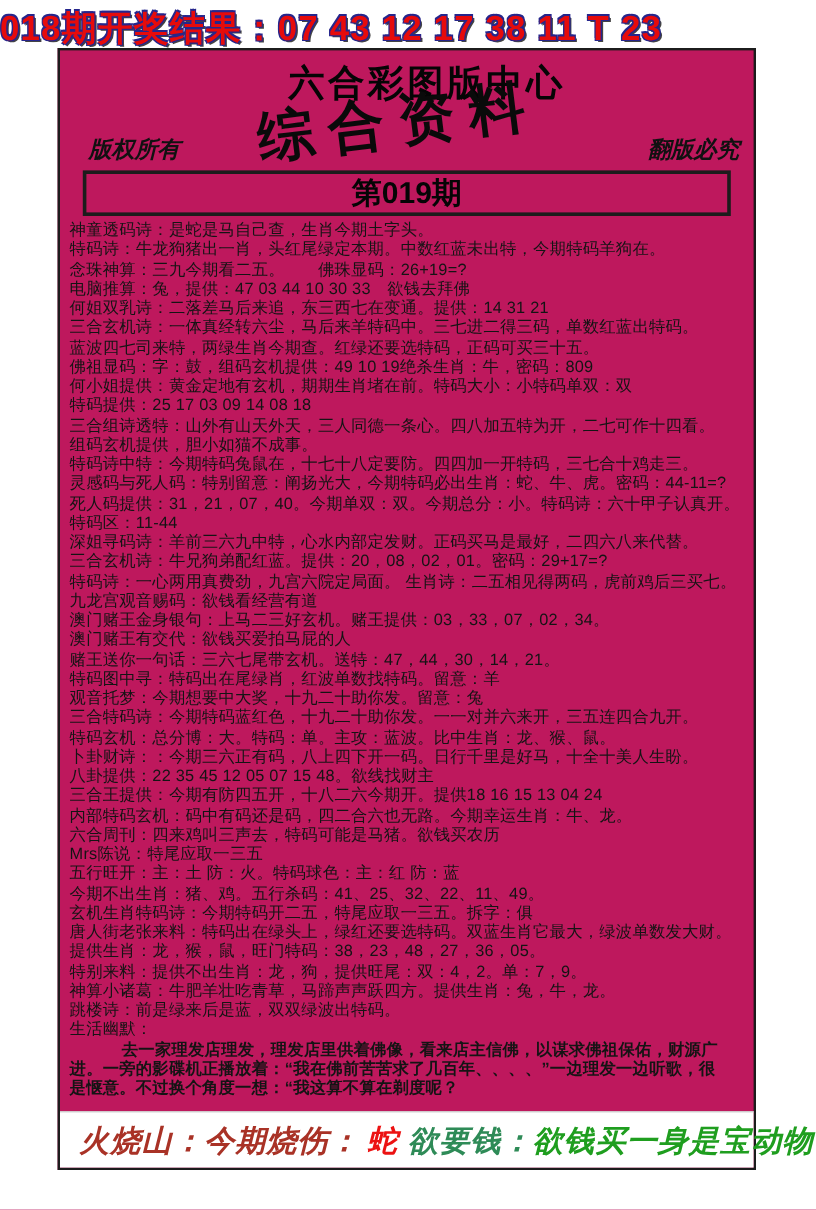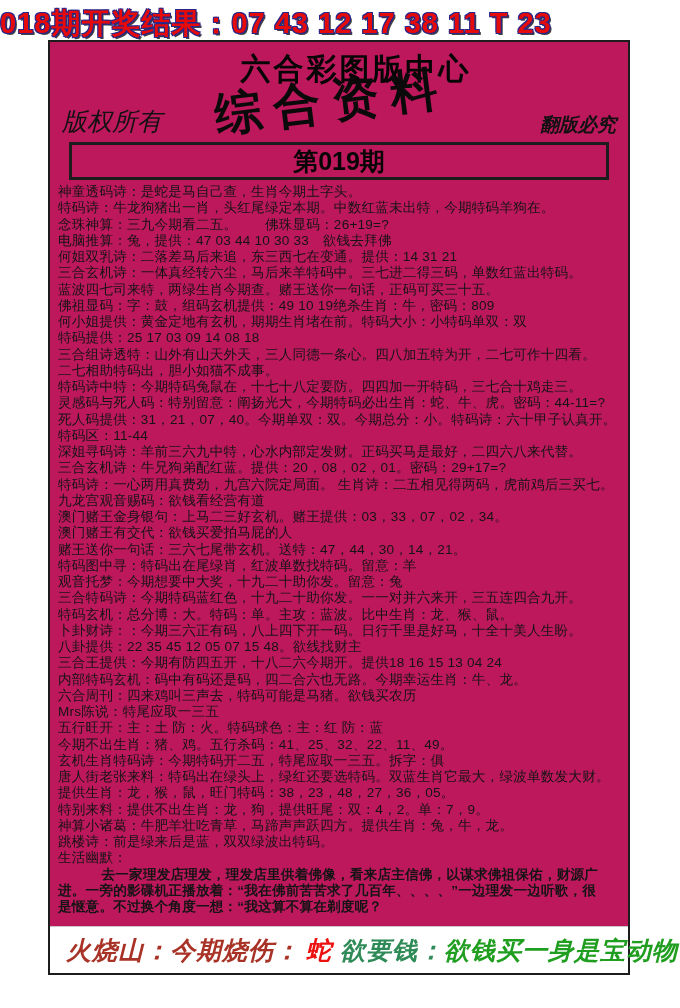--- a/index.html
+++ b/index.html
@@ -26,21 +26,21 @@
     text-align:center;font-weight:bold;font-size:30px;letter-spacing:3px;
     padding-top:7px;margin-left:34px;color:#050505;white-space:nowrap;
   }
   .calligraphy{
     position:absolute;left:50%;top:28px;
     transform:translateX(-53%) rotate(-7deg);
     font-family:"DejaVu Serif","Liberation Serif",serif;
     font-weight:bold;font-size:47px;letter-spacing:12px;color:#0a0a0a;
     white-space:nowrap;
   }
-  .copy-left{position:absolute;left:12px;bottom:4px;font-size:25px;font-weight:normal;font-style:italic;color:#111;}
+  .copy-left{position:absolute;left:24px;bottom:4px;font-size:19px;font-weight:bold;font-style:italic;color:#111;}
   .copy-right{position:absolute;right:12px;bottom:4px;font-size:19px;font-weight:bold;font-style:italic;color:#111;}
   .issue-box{
     border:3px solid #1c1c1c;margin:0 19px;height:32px;line-height:32px;
     text-align:center;font-size:25px;font-weight:bold;color:#050505;
   }
   .content{padding:4px 0 0 8px;}
   .line{
     font-size:13.6px;line-height:16.25px;color:#141414;white-space:nowrap;
     letter-spacing:0.2px;
   }
@@ -77,26 +77,26 @@
   <div class="issue-box">第019期</div>
 
   <div class="content">
     <div>
         <div class="line">神童透码诗：是蛇是马自己查，生肖今期土字头。</div>
         <div class="line">特码诗：牛龙狗猪出一肖，头红尾绿定本期。中数红蓝未出特，今期特码羊狗在。</div>
         <div class="line">念珠神算：三九今期看二五。　　佛珠显码：26+19=?</div>
         <div class="line">电脑推算：兔，提供：47 03 44 10 30 33　欲钱去拜佛</div>
         <div class="line">何姐双乳诗：二落差马后来追，东三西七在变通。提供：14 31 21</div>
         <div class="line">三合玄机诗：一体真经转六尘，马后来羊特码中。三七进二得三码，单数红蓝出特码。</div>
-        <div class="line">蓝波四七司来特，两绿生肖今期查。赌王送你一句话，正码可买三十五。</div>
+        <div class="line">蓝波四七司来特，两绿生肖今期查。红绿还要选特码，正码可买三十五。</div>
         <div class="line">佛祖显码：字：鼓，组码玄机提供：49 10 19绝杀生肖：牛，密码：809</div>
         <div class="line">何小姐提供：黄金定地有玄机，期期生肖堵在前。特码大小：小特码单双：双</div>
         <div class="line">特码提供：25 17 03 09 14 08 18</div>
         <div class="line">三合组诗透特：山外有山天外天，三人同德一条心。四八加五特为开，二七可作十四看。</div>
-        <div class="line">二七相助特码出，胆小如猫不成事。</div>
+        <div class="line">组码玄机提供，胆小如猫不成事。</div>
         <div class="line">特码诗中特：今期特码兔鼠在，十七十八定要防。四四加一开特码，三七合十鸡走三。</div>
         <div class="line">灵感码与死人码：特别留意：阐扬光大，今期特码必出生肖：蛇、牛、虎。密码：44-11=?</div>
         <div class="line">死人码提供：31，21，07，40。今期单双：双。今期总分：小。特码诗：六十甲子认真开。</div>
         <div class="line">特码区：11-44</div>
         <div class="line">深姐寻码诗：羊前三六九中特，心水内部定发财。正码买马是最好，二四六八来代替。</div>
         <div class="line">三合玄机诗：牛兄狗弟配红蓝。提供：20，08，02，01。密码：29+17=?</div>
         <div class="line">特码诗：一心两用真费劲，九宫六院定局面。 生肖诗：二五相见得两码，虎前鸡后三买七。</div>
         <div class="line">九龙宫观音赐码：欲钱看经营有道</div>
         <div class="line">澳门赌王金身银句：上马二三好玄机。赌王提供：03，33，07，02，34。</div>
         <div class="line">澳门赌王有交代：欲钱买爱拍马屁的人</div>

